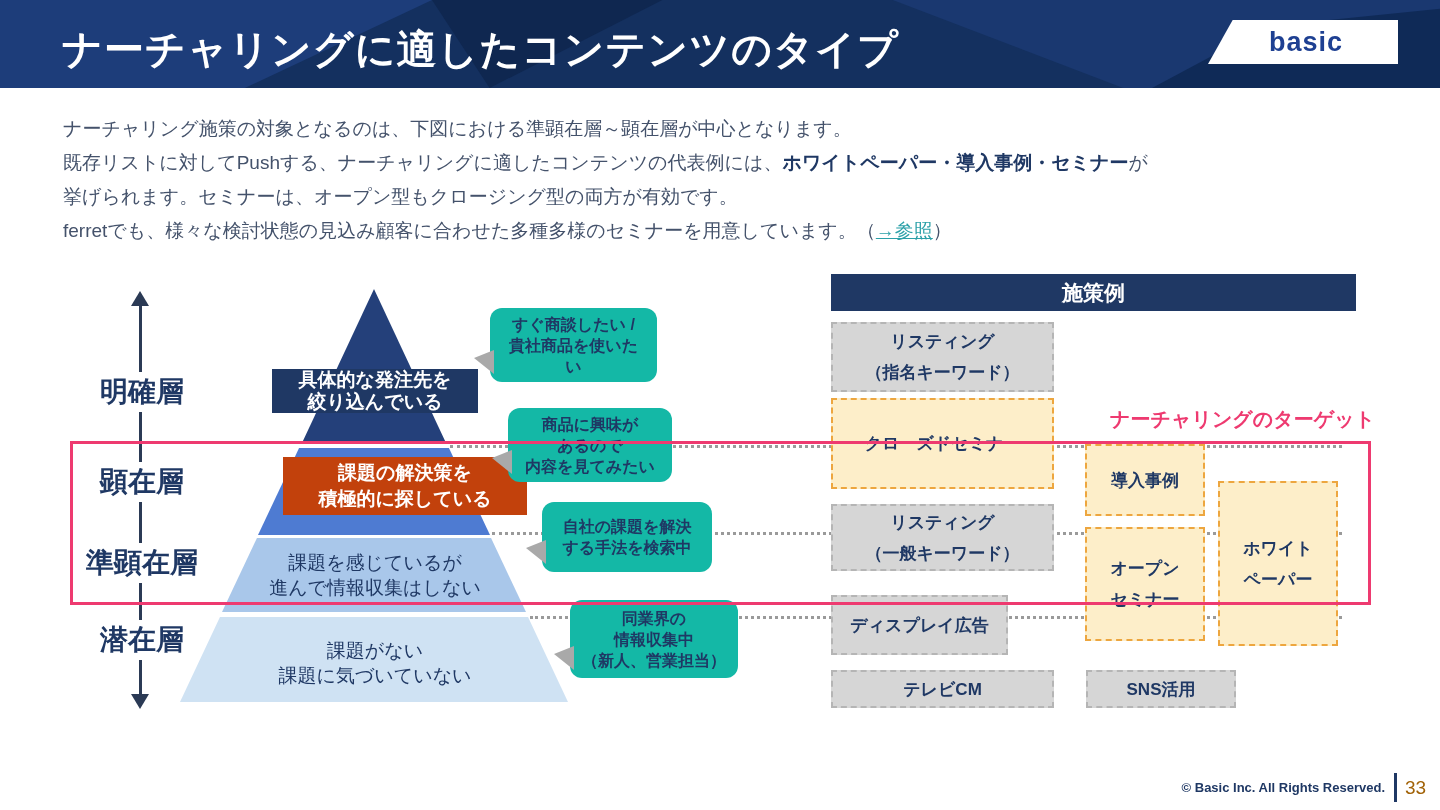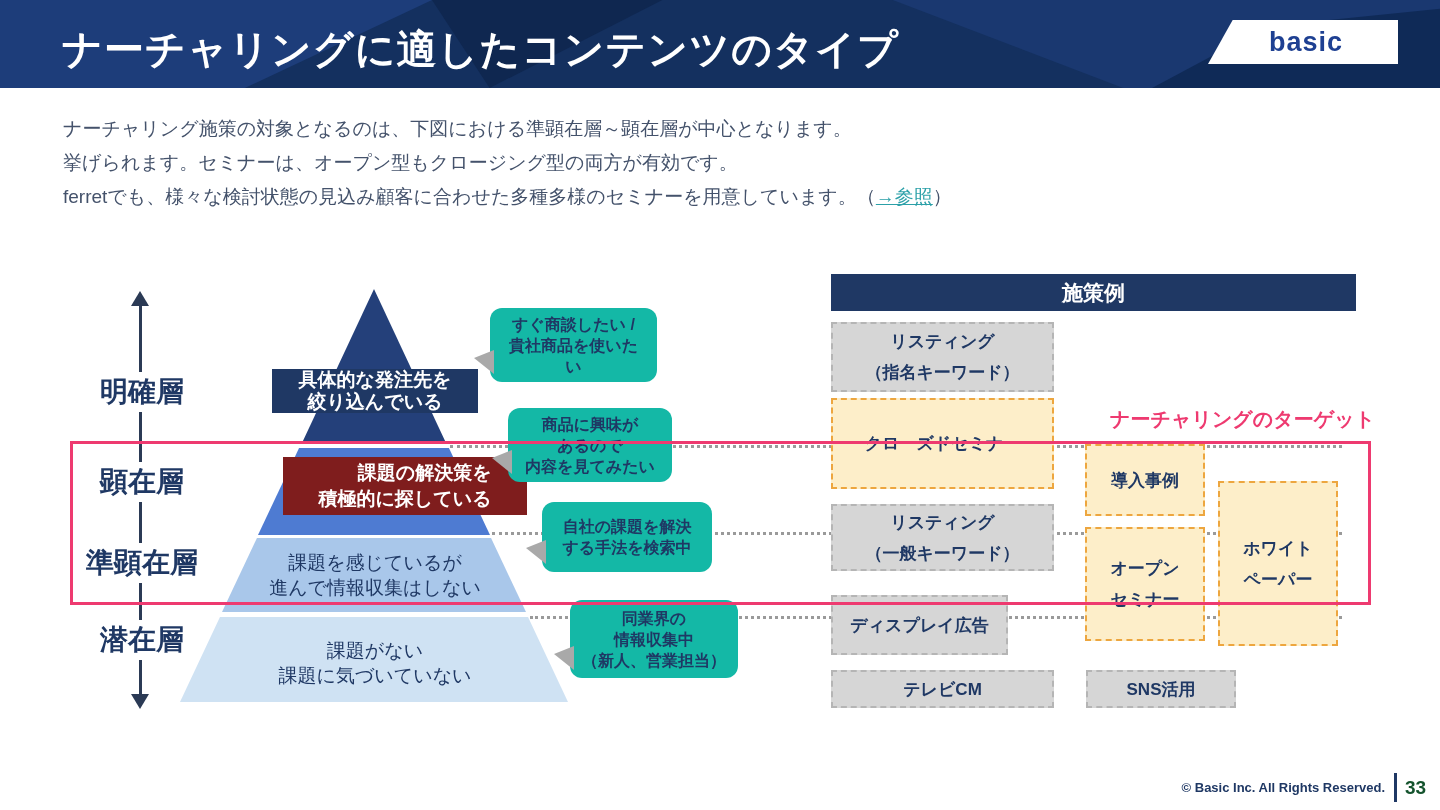--- a/index.html
+++ b/index.html
@@ -51,21 +51,21 @@
   .pyr{position:absolute;z-index:2;}
   .pyr.lv1{left:302px;top:289px;width:144px;height:154px;background:#24407a;clip-path:polygon(50% 0,100% 100%,0 100%);}
   .pyr.lv2{left:258px;top:448px;width:232px;height:87px;background:#4e7bd2;clip-path:polygon(17.7% 0,82.3% 0,100% 100%,0 100%);}
   .pyr.lv3{left:222px;top:538px;width:304px;height:74px;background:#a9c7ea;clip-path:polygon(11.5% 0,88.5% 0,100% 100%,0 100%);}
   .pyr.lv4{left:180px;top:617px;width:388px;height:85px;background:#cfe2f3;clip-path:polygon(10.3% 0,89.7% 0,100% 100%,0 100%);}
   .band{
     position:absolute;z-index:3;display:flex;align-items:center;justify-content:center;text-align:center;
     font-weight:bold;color:#ffffff;font-size:19px;line-height:22px;
   }
   .band.b1{left:272px;top:369px;width:206px;height:44px;background:#1f3864;}
-  .band.b2{left:283px;top:457px;width:244px;height:58px;background:#7f1d1d;line-height:26px;text-align:right;}
+  .band.b2{left:283px;top:457px;width:244px;height:58px;background:#c2410c;line-height:26px;}
   .pyr-text{
     position:absolute;z-index:3;text-align:center;font-weight:normal;color:#1f3864;
     font-size:19px;line-height:25px;transform:translateX(-50%);left:375px;
   }
   .pyr-text.t3{top:550px;}
   .pyr-text.t4{top:638px;}
 
   
   .dotline{position:absolute;height:0;border-top:3px dotted #9a9a9a;z-index:1;}
   .dotline.d1{left:450px;top:445px;width:892px;}
@@ -114,40 +114,41 @@
     border:3px solid #ee3a70;z-index:6;pointer-events:none;
   }
   .target-label{
     position:absolute;left:1110px;top:406px;width:262px;text-align:right;
     color:#ee3a70;font-weight:900;font-size:20px;z-index:6;white-space:nowrap;
   }
 
   
   .footer-copy{position:absolute;right:55px;top:780px;font-size:13px;font-weight:bold;color:#1f3864;}
   .footer-divider{position:absolute;left:1394px;top:773px;width:3px;height:29px;background:#1f3864;}
-  .footer-page{position:absolute;left:1405px;top:777px;font-size:19px;font-weight:bold;color:#14532d;}
+  .footer-page{position:absolute;left:1405px;top:777px;font-size:19px;font-weight:normal;color:#a16207;}
 </style>
 </head>
 <body>
 
 <div class="stage">
 
   <div class="header">
     <div class="hdr-poly p1"></div>
     <div class="hdr-poly p2"></div>
     <div class="hdr-poly p3"></div>
     <div class="hdr-poly p4"></div>
   </div>
   <div class="slide-title">ナーチャリングに適したコンテンツのタイプ</div>
   <div class="logo-flag">
     <span class="logo-text">basic</span>
   </div>
 
   <div class="intro">
     <div><span>ナーチャリング施策の対象となるのは、下図における準顕在層～顕在層が中心となります。</span></div>
+    <div><span>既存リストに対してPushする、ナーチャリングに適したコンテンツの代表例には、</span><span class="b">ホワイトペーパー・導入事例・セミナー</span><span>が</span></div>
     <div><span>挙げられます。セミナーは、オープン型もクロージング型の両方が有効です。</span></div>
     <div><span>ferretでも、様々な検討状態の見込み顧客に合わせた多種多様のセミナーを用意しています。（</span><span class="lnk">→参照</span><span>）</span></div>
   </div>
 
   <div class="dotline d1"></div>
   <div class="dotline d2"></div>
   <div class="dotline d3"></div>
 
   <div class="axis-line"></div>
   <div class="axis-head up"></div>

